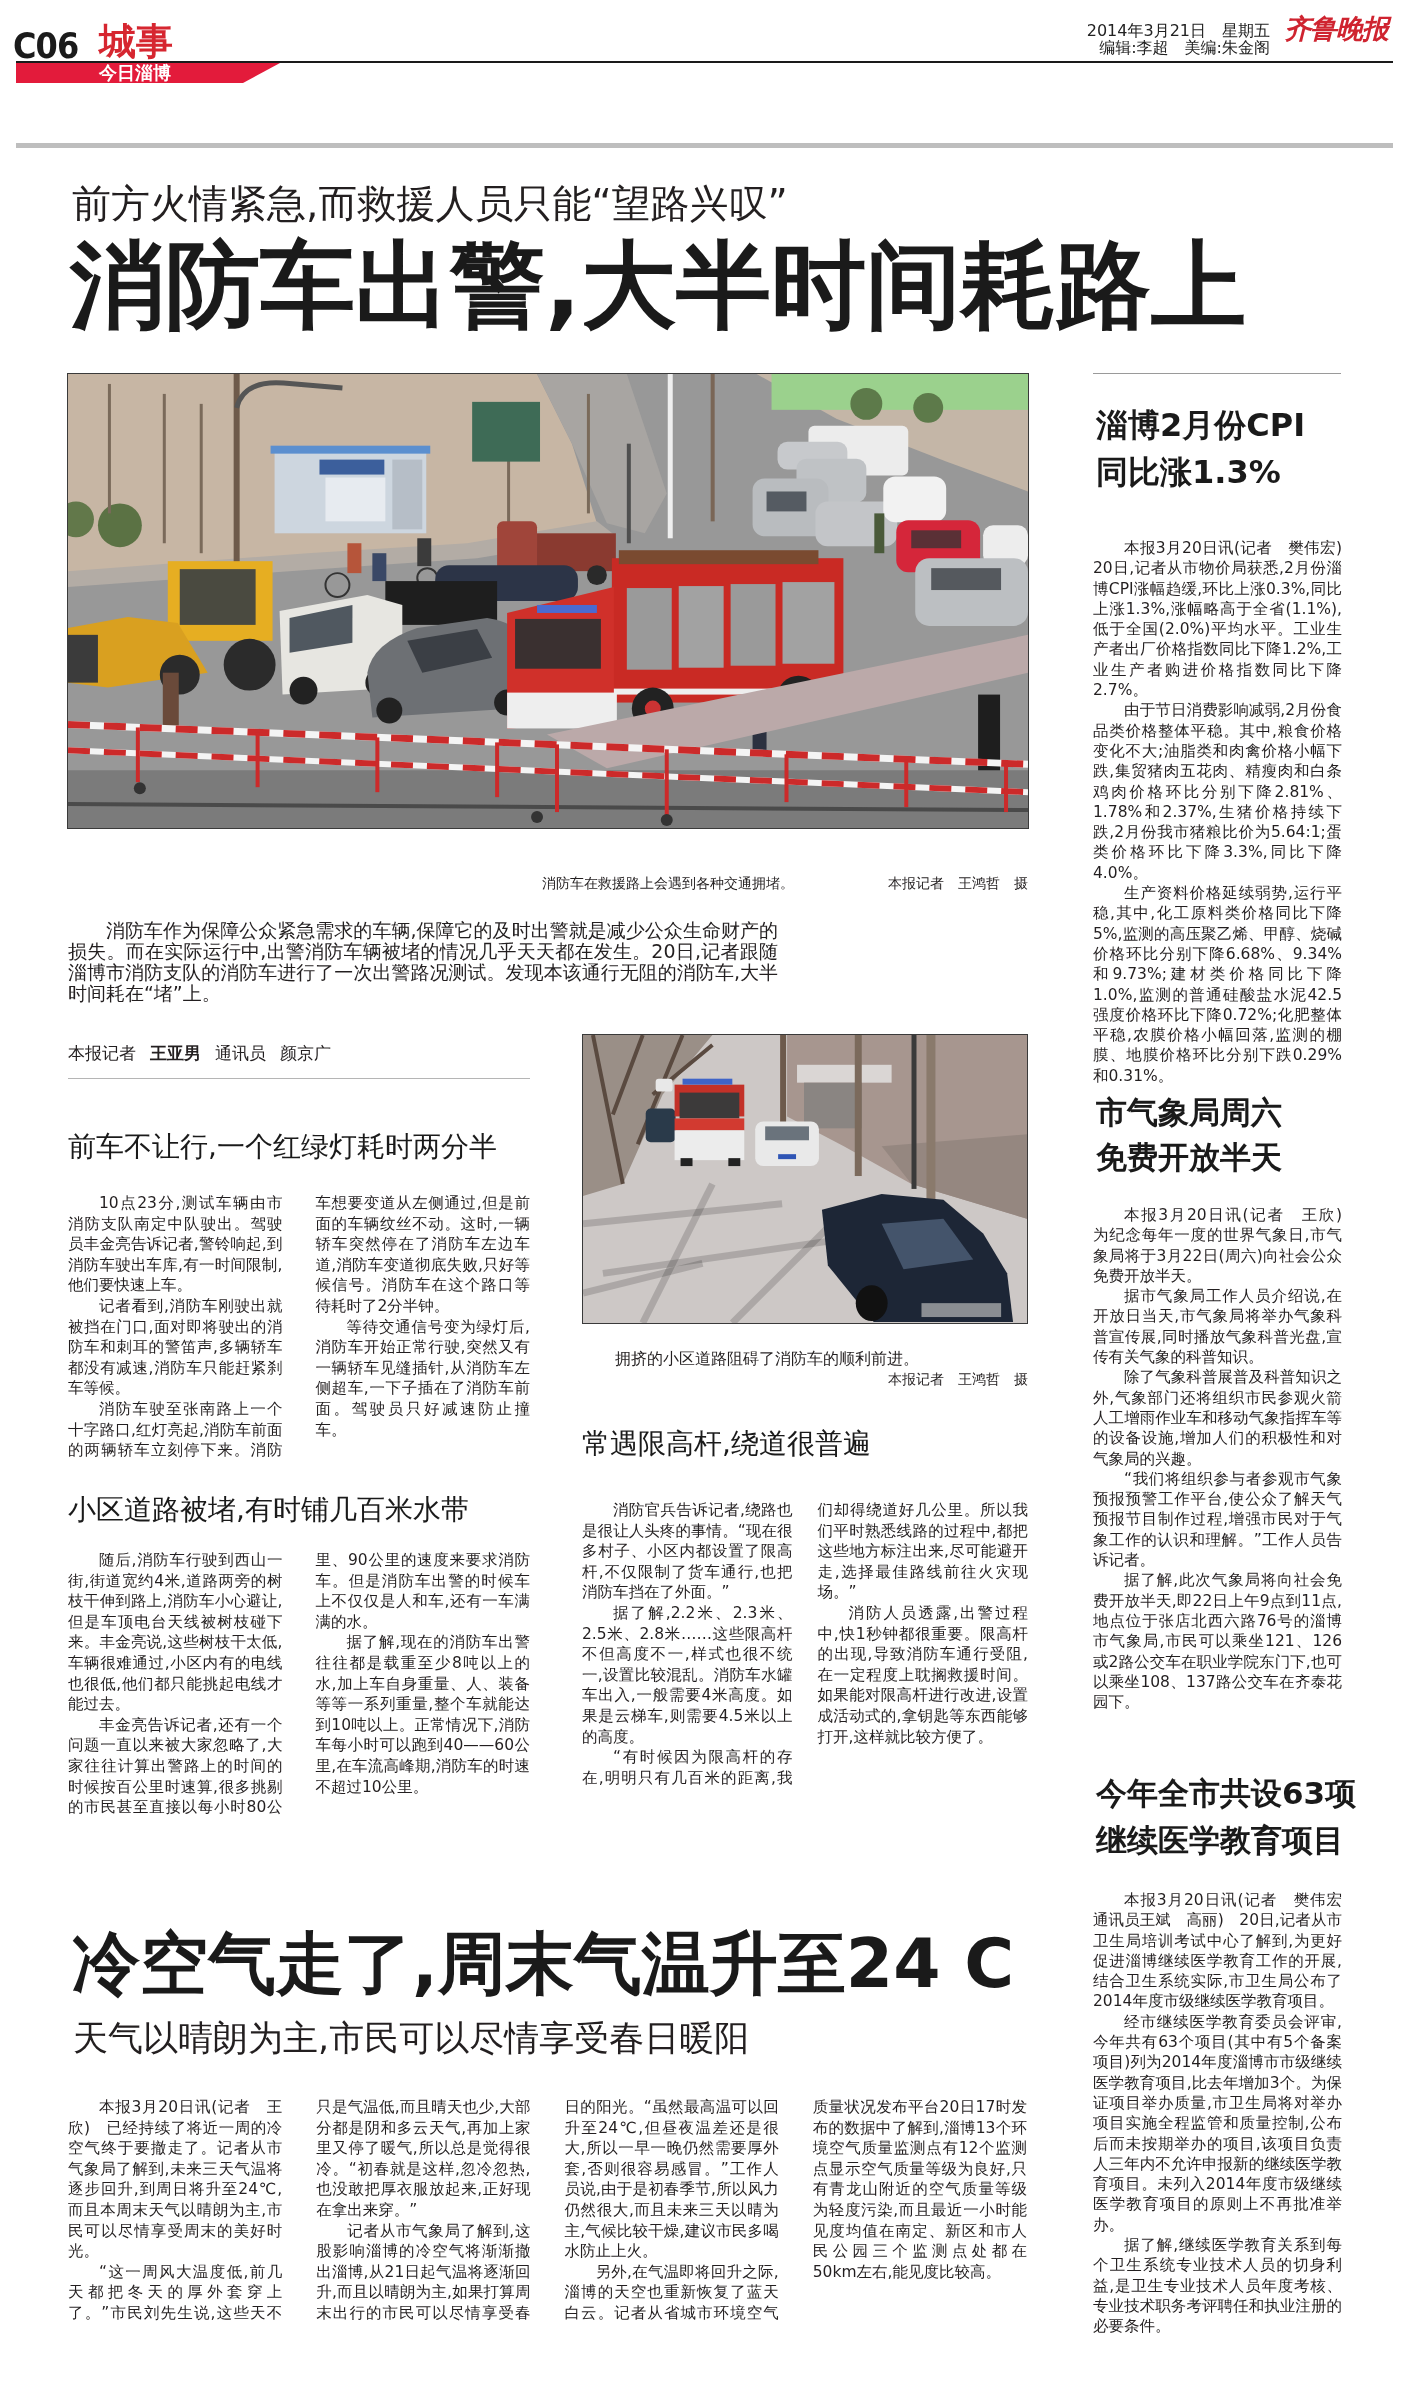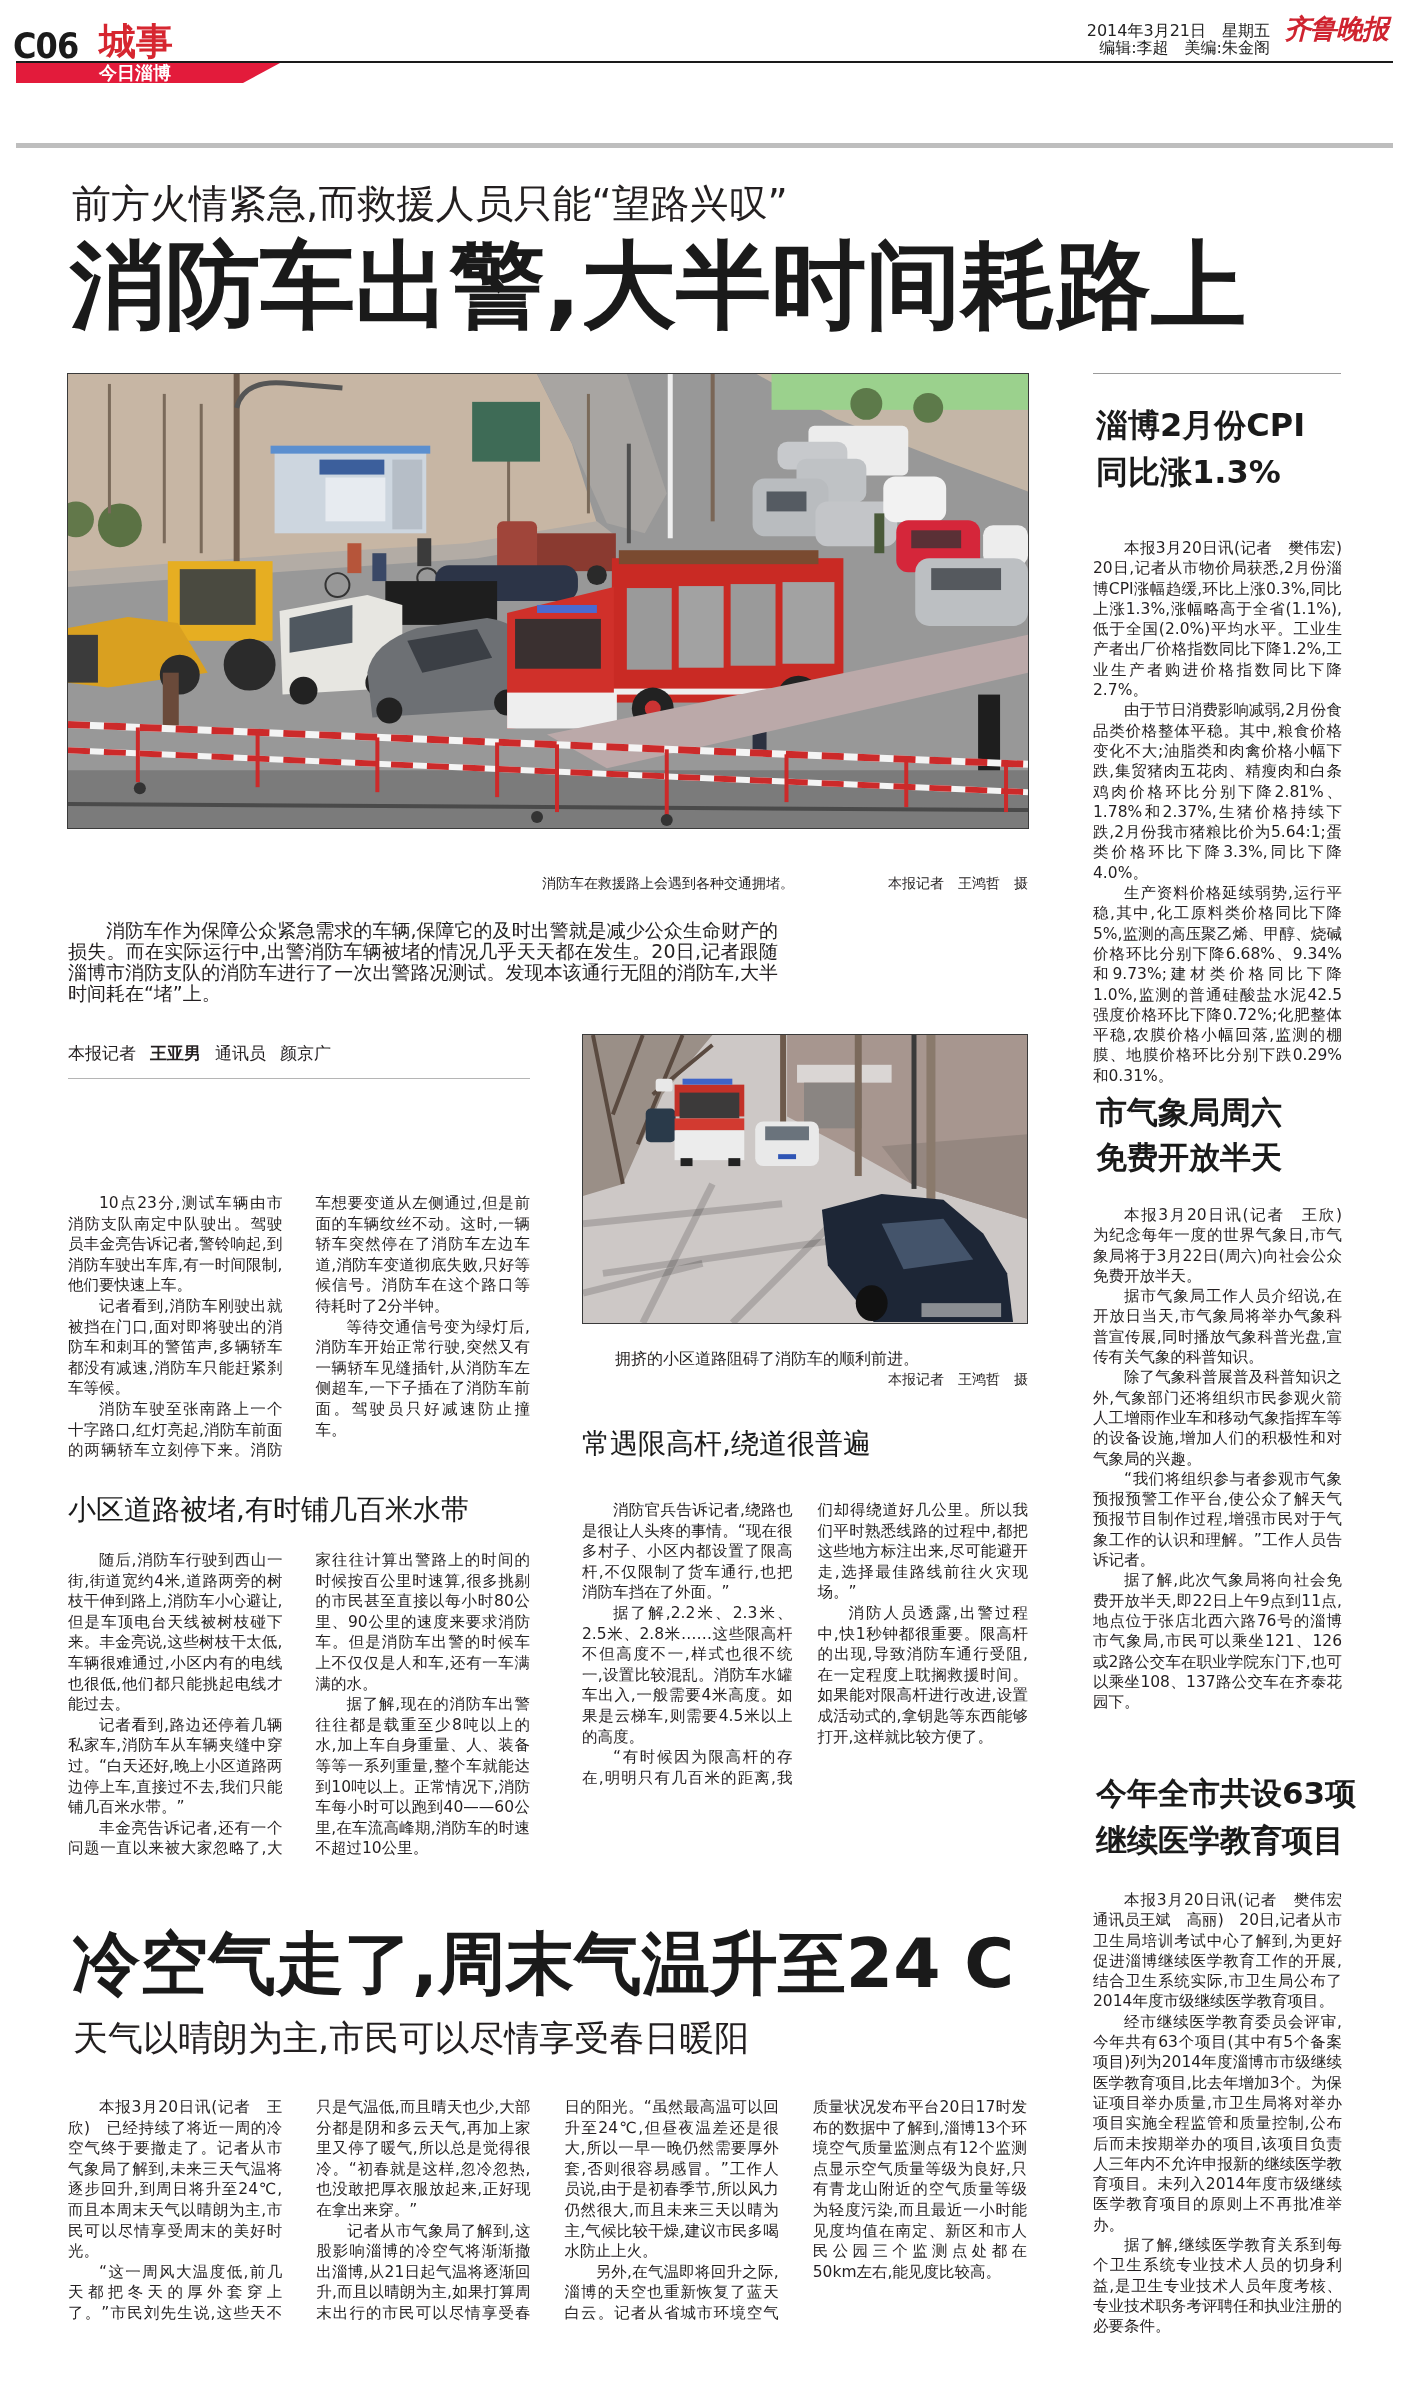--- a/index.html
+++ b/index.html
@@ -229,31 +229,31 @@
     <span>本报记者　王鸿哲　摄</span>
   </div>
 
   <p class="abs lead">消防车作为保障公众紧急需求的车辆,保障它的及时出警就是减少公众生命财产的损失。而在实际运行中,出警消防车辆被堵的情况几乎天天都在发生。20日,记者跟随淄博市消防支队的消防车进行了一次出警路况测试。发现本该通行无阻的消防车,大半时间耗在“堵”上。</p>
 
   <div class="abs byline">
     <span>本报记者</span><span class="name">王亚男</span><span>通讯员</span><span>颜京广</span>
   </div>
   <div class="abs byline-rule"></div>
 
+  <div class="abs subhead sec-a-head">前车不让行,一个红绿灯耗时两分半</div>
   <div class="abs body cols cols2 sec-a-body">
     <p>10点23分,测试车辆由市消防支队南定中队驶出。驾驶员丰金亮告诉记者,警铃响起,到消防车驶出车库,有一时间限制,他们要快速上车。</p>
     <p>记者看到,消防车刚驶出就被挡在门口,面对即将驶出的消防车和刺耳的警笛声,多辆轿车都没有减速,消防车只能赶紧刹车等候。</p>
     <p>消防车驶至张南路上一个十字路口,红灯亮起,消防车前面的两辆轿车立刻停下来。消防车想要变道从左侧通过,但是前面的车辆纹丝不动。这时,一辆轿车突然停在了消防车左边车道,消防车变道彻底失败,只好等候信号。消防车在这个路口等待耗时了2分半钟。</p>
     <p>等待交通信号变为绿灯后,消防车开始正常行驶,突然又有一辆轿车见缝插针,从消防车左侧超车,一下子插在了消防车前面。驾驶员只好减速防止撞车。</p>
   </div>
 
   <div class="abs subhead sec-b-head">小区道路被堵,有时铺几百米水带</div>
   <div class="abs body cols cols2 sec-b-body">
     <p>随后,消防车行驶到西山一街,街道宽约4米,道路两旁的树枝干伸到路上,消防车小心避让,但是车顶电台天线被树枝碰下来。丰金亮说,这些树枝干太低,车辆很难通过,小区内有的电线也很低,他们都只能挑起电线才能过去。</p>
-    <p>记者看到,路边还停着几辆私家车,消防车从车辆夹缝中穿过。“白天还好,晚上小区道路两边停上车,直接过不去,我们只能铺几百米水带。”</p>
     <p>丰金亮告诉记者,还有一个问题一直以来被大家忽略了,大家往往计算出警路上的时间的时候按百公里时速算,很多挑剔的市民甚至直接以每小时80公里、90公里的速度来要求消防车。但是消防车出警的时候车上不仅仅是人和车,还有一车满满的水。</p>
     <p>据了解,现在的消防车出警往往都是载重至少8吨以上的水,加上车自身重量、人、装备等等一系列重量,整个车就能达到10吨以上。正常情况下,消防车每小时可以跑到40——60公里,在车流高峰期,消防车的时速不超过10公里。</p>
   </div>
 
   <div class="abs photo photo-inset">
     <svg viewBox="0 0 446 290" preserveAspectRatio="none">
       <rect width="446" height="290" fill="#cdc8c6"></rect>
       <g>
         <polygon points="205,0 446,0 446,185 330,150 262,112 205,82" fill="#a7968f"></polygon>
         <polygon points="300,112 446,100 446,185 330,150" fill="#958780"></polygon>

